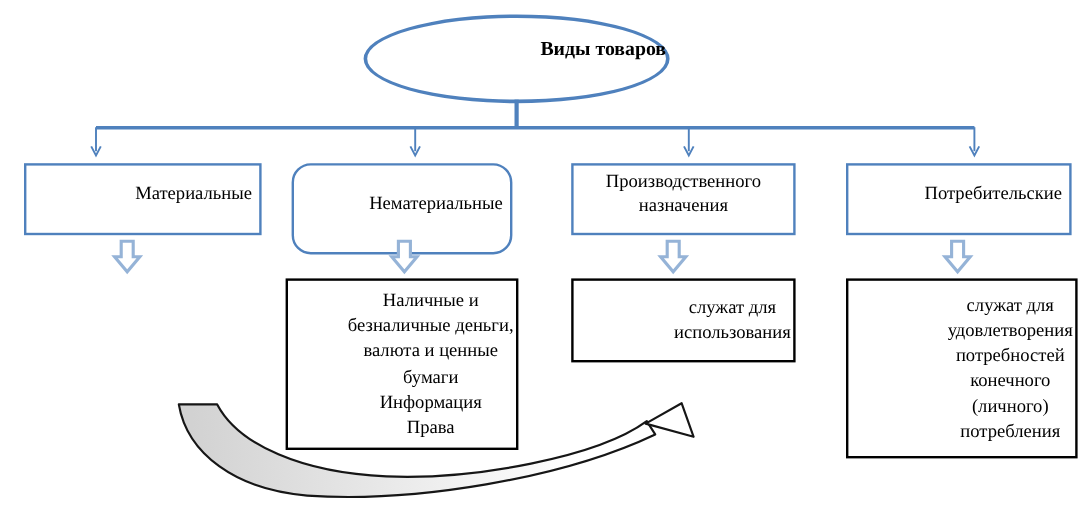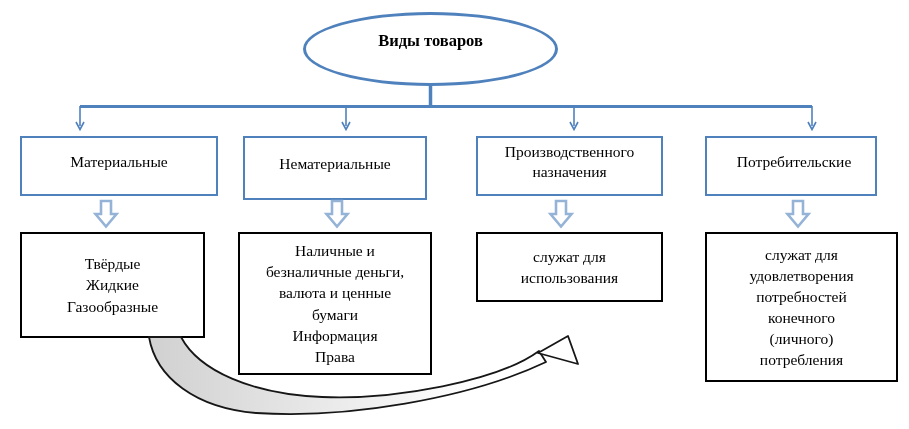--- a/index.html
+++ b/index.html
@@ -17,21 +17,21 @@
     left: 0; top: 0;
     width: 909px; height: 429px;
     pointer-events: none;
     z-index: 3;
   }
   .node {
     position: absolute;
     box-sizing: border-box;
     display: flex;
     align-items: center;
-    justify-content: center;
+    justify-content: flex-end;
     text-align: center;
     z-index: 2;
     background: #ffffff;
   }
   .ellipse {
     border: 3px solid #4f81bd;
     border-radius: 50%;
     font-weight: bold;
     font-size: 16.5px;
     align-items: flex-start;
@@ -56,35 +56,30 @@
 
 <div class="canvas">
 
   <div class="node ellipse" style="left:303px; top:12px; width:255px; height:74px;">
     <span>Виды товаров</span>
   </div>
 
   <div class="node blue-box" style="left:20px; top:136px; width:198px; height:60px;">
     <span>Материальные</span>
   </div>
-  <div class="node blue-box" style="left:243px; top:136px; width:184px; height:64px;">
+  <div class="node blue-box" style="left:243px; top:136px; width:184px; height:76px;border-radius:16px;">
     <span>Нематериальные</span>
   </div>
   <div class="node blue-box" style="left:476px; top:136px; width:187px; height:60px;">
     <span>Производственного назначения</span>
   </div>
-  <div class="node blue-box" style="left:705px; top:136px; width:172px; height:60px;padding-left:12px;">
+  <div class="node blue-box" style="left:705px; top:136px; width:188px; height:60px;padding-left:12px;">
     <span>Потребительские</span>
   </div>
 
-  <div class="node black-box" style="left:20px; top:232px; width:185px; height:106px;">
-    <span>Твёрдые
-Жидкие
-Газообразные</span>
-  </div>
   <div class="node black-box" style="left:238px; top:232px; width:194px; height:143px;">
     <span>Наличные и
 безналичные деньги,
 валюта и ценные
 бумаги
 Информация
 Права</span>
   </div>
   <div class="node black-box" style="left:476px; top:232px; width:187px; height:70px;">
     <span>служат для

